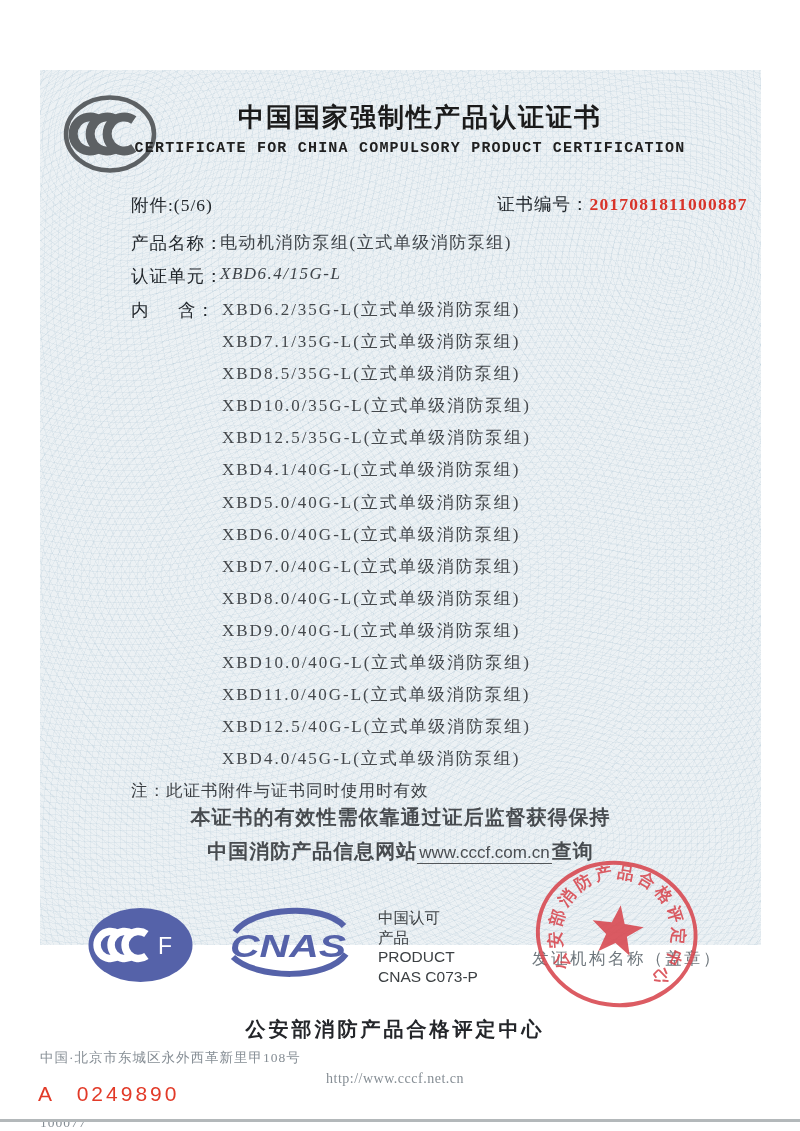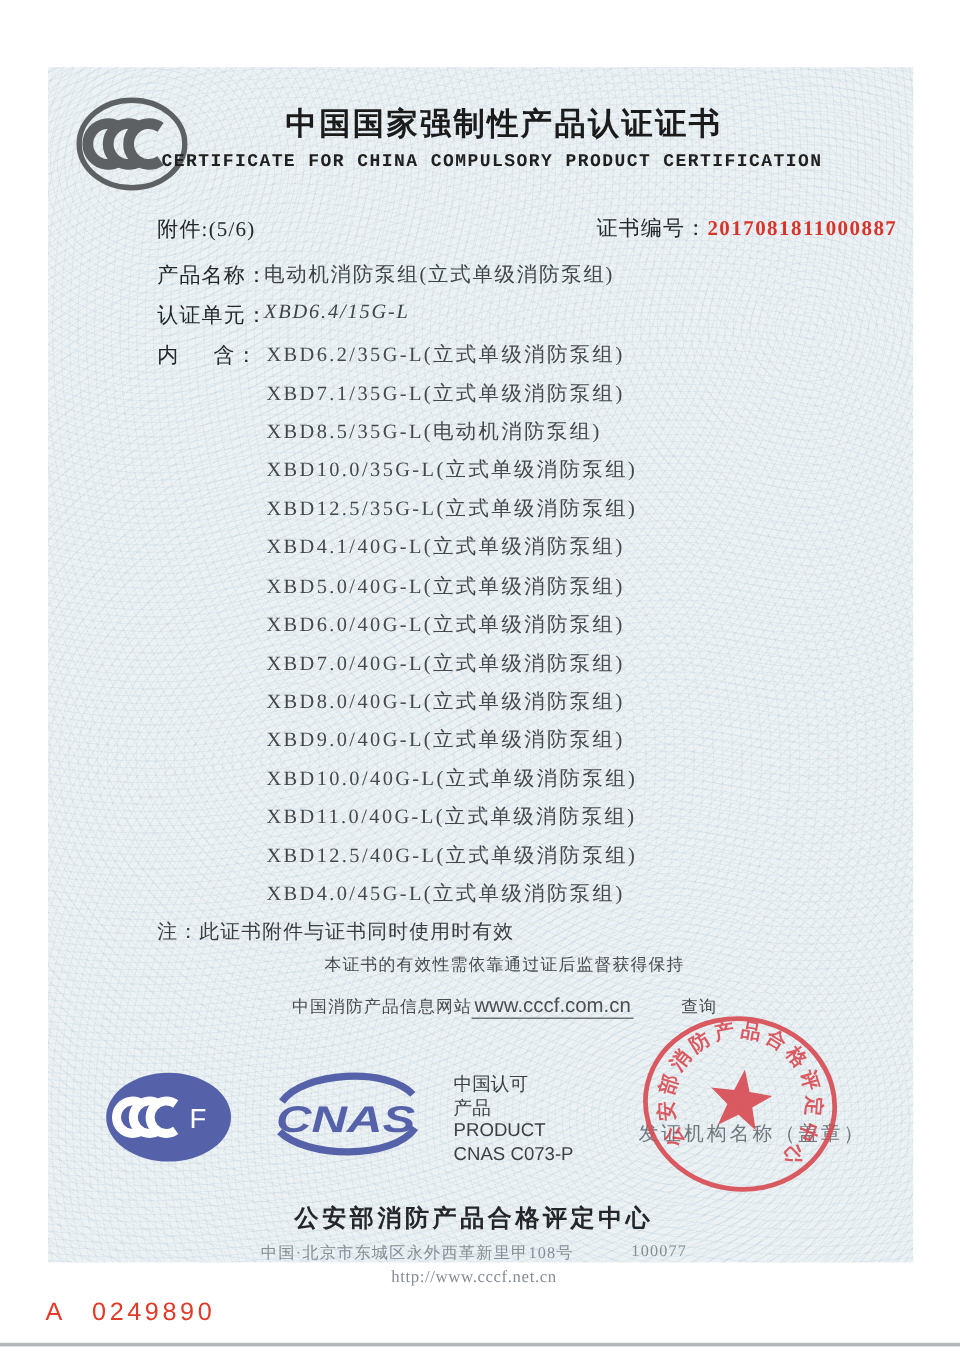--- a/index.html
+++ b/index.html
@@ -1,19 +1,19 @@
 <!DOCTYPE html>
 <html><head>
 <meta charset="utf-8">
 <style>
   html,body{margin:0;padding:0;background:#ffffff;width:800px;height:1131px;overflow:hidden;
     font-family:"Liberation Serif",serif;}
   .abs{position:absolute;}
   
-  .page{position:absolute;left:40px;top:56px;width:721px;height:996px;
+  .page{position:absolute;left:40px;top:70px;width:721px;height:875px;
     background-color:#ecf1f4;
     background-image:
       repeating-radial-gradient(circle at 12% 8%,  rgba(120,160,185,.10) 0 1px, transparent 1px 6px),
       repeating-radial-gradient(circle at 88% 22%, rgba(120,160,185,.09) 0 1px, transparent 1px 7px),
       repeating-radial-gradient(circle at 28% 58%, rgba(120,160,185,.08) 0 1px, transparent 1px 8px),
       repeating-radial-gradient(circle at 72% 88%, rgba(120,160,185,.09) 0 1px, transparent 1px 6px);}
   
   .title{left:80px;top:30px;width:600px;text-align:center;
     font-family:"Liberation Sans",sans-serif;font-weight:bold;font-size:26px;
     letter-spacing:2px;color:#1b1b1b;}
@@ -31,36 +31,36 @@
   .field-val{position:absolute;left:180px;top:161px;}
   .unit-val{position:absolute;left:180px;top:194px;font-style:italic;}
   .includes-label{left:91px;top:228px;width:84px;display:flex;justify-content:space-between;}
   .model-list{left:182px;top:224px;width:420px;}
   .model-line{height:32.1px;line-height:32.1px;font-size:17px;color:#44484c;letter-spacing:2px;white-space:nowrap;}
   .note{left:91px;top:710px;font-size:16.5px;color:#393d41;letter-spacing:1px;}
   
   .statements{left:0;top:731px;width:721px;text-align:center;
     font-family:"Liberation Sans",sans-serif;}
   .statements .line{height:33.5px;line-height:33.5px;white-space:nowrap;}
-  .stmt-cjk{font-weight:normal;font-size:14px;color:#474b4f;letter-spacing:1px;padding-left:40px;}
+  .stmt-cjk{font-weight:bold;font-size:20px;color:#474b4f;letter-spacing:1px;}
   .stmt-url{font-size:17px;color:#4a4e52;border-bottom:1.5px solid #53575a;padding:0 2px 1px 2px;}
   
   .cccf-logo{left:46px;top:836px;}
   .cnas-logo{left:187px;top:831px;}
   .accreditation{left:338px;top:838px;color:#3c4043;line-height:19.5px;font-size:15.5px;
     font-family:"Liberation Sans",sans-serif;}
   .accreditation .cjk{font-family:"Liberation Serif",serif;}
   
   .seal{left:482px;top:772px;opacity:.88;transform:rotate(8deg);z-index:3;}
   .issuer-label{left:492px;top:878px;font-size:16.5px;color:#6f777d;letter-spacing:2.5px;z-index:2;white-space:nowrap;}
   
   .org-name{left:0;top:946px;width:710px;text-align:center;font-weight:bold;
     font-size:20px;letter-spacing:3px;color:#24262a;}
   .addr-row{left:0;top:979px;width:710px;display:flex;justify-content:center;gap:48px;
-    font-size:13.5px;letter-spacing:1px;color:#858d94;}
+    font-size:13.5px;letter-spacing:1px;color:#858d94;flex-direction:column;}
   .website{left:0;top:1001px;width:710px;text-align:center;font-size:14px;
     letter-spacing:.5px;color:#858d94;}
   .serial{position:absolute;left:38px;top:1082px;font-family:"Liberation Sans",sans-serif;
     font-size:21px;color:#e23a28;letter-spacing:3px;word-spacing:14px;}
   .scan-edge{position:absolute;left:0;top:1119px;width:800px;height:3px;background:#b3b8ba;}
 </style>
 </head>
 <body>
 
 <div class="page">
@@ -86,21 +86,21 @@
   <div class="abs row-unit label-text">认证单元：</div>
   <div class="unit-val value-text">XBD6.4/15G-L</div>
 
   <div class="abs includes-label label-text">
     <span>内</span>
     <span>含：</span>
   </div>
   <div class="abs model-list">
       <div class="model-line">XBD6.2/35G-L(立式单级消防泵组)</div>
       <div class="model-line">XBD7.1/35G-L(立式单级消防泵组)</div>
-      <div class="model-line">XBD8.5/35G-L(电动机消防泵组)</div>
+      <div class="model-line">XBD8.5/35G-L(立式单级消防泵组)</div>
       <div class="model-line">XBD10.0/35G-L(立式单级消防泵组)</div>
       <div class="model-line">XBD12.5/35G-L(立式单级消防泵组)</div>
       <div class="model-line">XBD4.1/40G-L(立式单级消防泵组)</div>
       <div class="model-line">XBD5.0/40G-L(立式单级消防泵组)</div>
       <div class="model-line">XBD6.0/40G-L(立式单级消防泵组)</div>
       <div class="model-line">XBD7.0/40G-L(立式单级消防泵组)</div>
       <div class="model-line">XBD8.0/40G-L(立式单级消防泵组)</div>
       <div class="model-line">XBD9.0/40G-L(立式单级消防泵组)</div>
       <div class="model-line">XBD10.0/40G-L(立式单级消防泵组)</div>
       <div class="model-line">XBD11.0/40G-L(立式单级消防泵组)</div>

